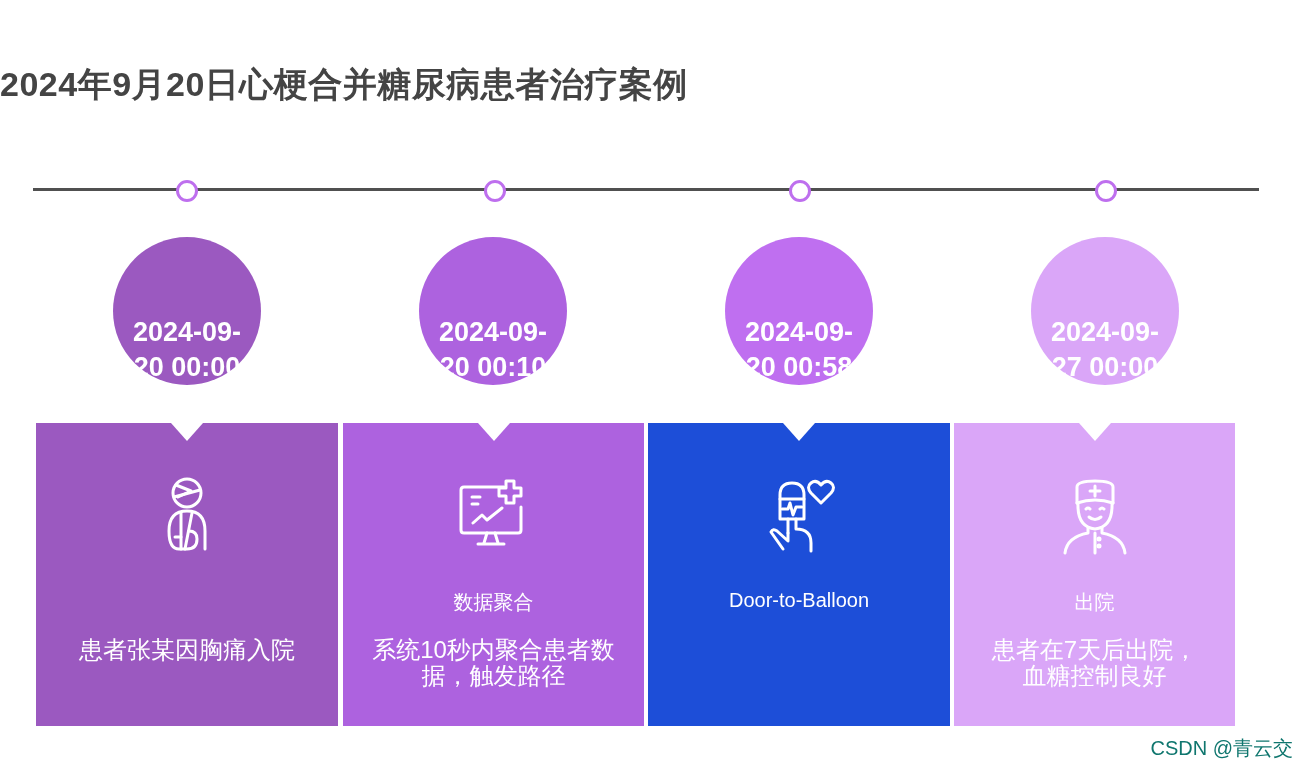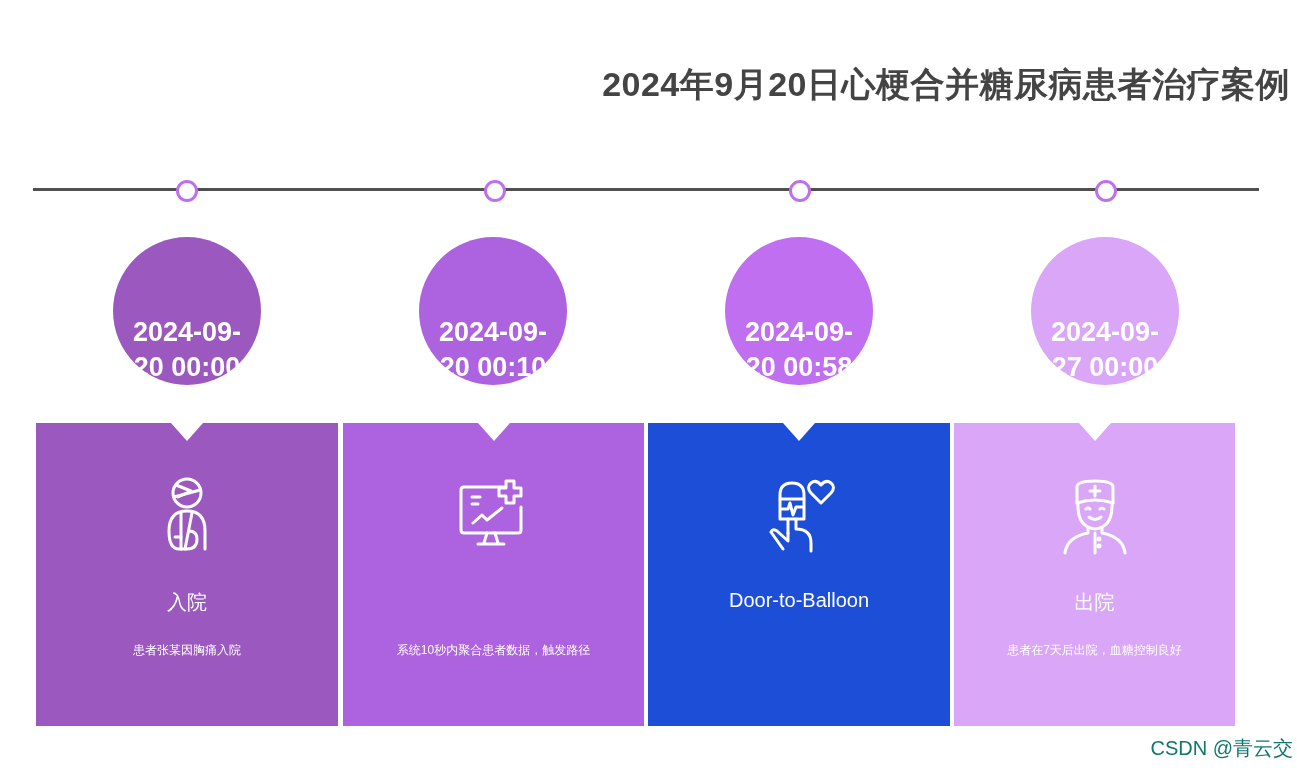--- a/index.html
+++ b/index.html
@@ -1,33 +1,33 @@
 <!DOCTYPE html>
 <html><head>
 <meta charset="utf-8">
 <style>
   html, body { margin:0; padding:0; }
   body { width:1297px; height:770px; background:#ffffff; position:relative; overflow:hidden;
          font-family:"Liberation Sans","DejaVu Sans",sans-serif; }
-  .title { position:absolute; left:0; width:1290px; top:62px; text-align:right;
+  .title { position:absolute; left:0; width:1290px; top:62px; text-align:left;
            font-size:34px; font-weight:bold; color:#444444; letter-spacing:0.5px; }
   .timeline { position:absolute; left:33px; top:188px; width:1226px; height:3px; background:#505050; }
   .node { position:absolute; top:180px; width:16px; height:16px; margin-left:-10px;
           border:3px solid #be6fee; background:#ffffff; border-radius:50%; }
   .date-circle { position:absolute; top:237px; width:148px; height:148px; margin-left:-74px;
                  border-radius:50%; display:flex; align-items:flex-end; justify-content:center;
                  text-align:center; color:#ffffff; font-weight:bold; font-size:27px; line-height:35px; }
   .date-circle span { display:block; }
   .card { position:absolute; top:423px; height:303px; color:#ffffff; text-align:center; }
   .card .notch { position:absolute; top:0; left:50%; margin-left:-16px; width:0; height:0;
                  border-left:16px solid transparent; border-right:16px solid transparent;
                  border-top:18px solid #ffffff; }
   .card .icon { position:absolute; top:52px; left:50%; margin-left:-40px; width:80px; height:80px; }
   .card .label { position:absolute; top:166px; left:0; right:0; font-size:20px; }
-  .card .desc { position:absolute; top:214px; left:26px; right:26px; font-size:12px; line-height:26px; }
+  .card .desc { position:absolute; top:214px; left:26px; right:26px; font-size:24px; line-height:26px; }
   .watermark { position:absolute; right:4px; bottom:8px; font-size:20px; color:#0f766e; }
 </style>
 </head>
 <body>
 
 <div class="title">2024年9月20日心梗合并糖尿病患者治疗案例</div>
 
 <div class="timeline"></div>
 
 <div class="node" style="left:186px"></div>
@@ -64,36 +64,36 @@
   <div class="notch"></div>
   <svg class="icon" viewBox="0 0 80 80" fill="none" stroke="#ffffff" stroke-width="3" stroke-linecap="round" stroke-linejoin="round">
     <circle cx="40" cy="18" r="14"></circle>
     <path d="M29 10 L44 16 L31 22"></path>
     <path d="M27 22 L53 15"></path>
     <path d="M58 74 L58 56 Q58 36 40 36 Q22 36 22 56 Q22 74 32 74 L40 74 Q50 74 50 64 Q50 56 42 56"></path>
     <path d="M34 38 L34 74"></path>
     <path d="M45 38 L38 74"></path>
     <path d="M28 62 L34 62"></path>
   </svg>
-  <div class="label">入院</div>
   <div class="desc">患者张某因胸痛入院</div>
 </div>
 
 <div class="card" style="left:343px; width:301px; background:#ad62df">
   <div class="notch"></div>
   <svg class="icon" viewBox="0 0 80 80" fill="none" stroke="#ffffff" stroke-width="3" stroke-linecap="round" stroke-linejoin="round">
     <path d="M50 12 L10 12 Q7 12 7 15 L7 55 Q7 58 10 58 L64 58 Q67 58 67 55 L67 32"></path>
     <path d="M52 6 L60 6 L60 13 L67 13 L67 21 L60 21 L60 28 L52 28 L52 21 L45 21 L45 13 L52 13 Z"></path>
     <path d="M18 22 L26 22"></path>
     <path d="M18 29 L24 29"></path>
     <path d="M19 48 L28 40 L33 45 L48 33"></path>
     <path d="M33 58 L30 68"></path>
     <path d="M41 58 L44 68"></path>
     <path d="M24 69 L50 69"></path>
   </svg>
+  <div class="label">数据聚合</div>
   <div class="desc">系统10秒内聚合患者数据，触发路径</div>
 </div>
 
 <div class="card" style="left:648px; width:302px; background:#1d4ed8">
   <div class="notch"></div>
   <svg class="icon" viewBox="0 0 80 80" fill="none" stroke="#ffffff" stroke-width="3" stroke-linecap="round" stroke-linejoin="round">
     <path d="M21 44 L21 20 Q21 8 33 8 Q45 8 45 20 L45 44 Z"></path>
     <path d="M21 24 L45 24"></path>
     <path d="M23 34 L29 34 L31 28 L34 40 L37 32 L43 32"></path>
     <path d="M29 44 L29 58 M37 44 L37 54 Q52 54 52 68 L52 76"></path>

